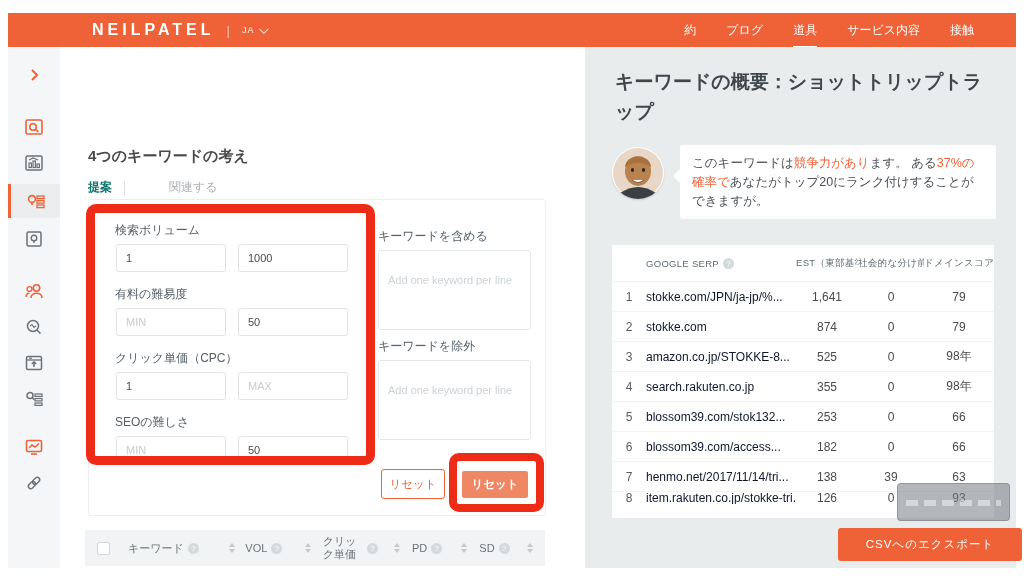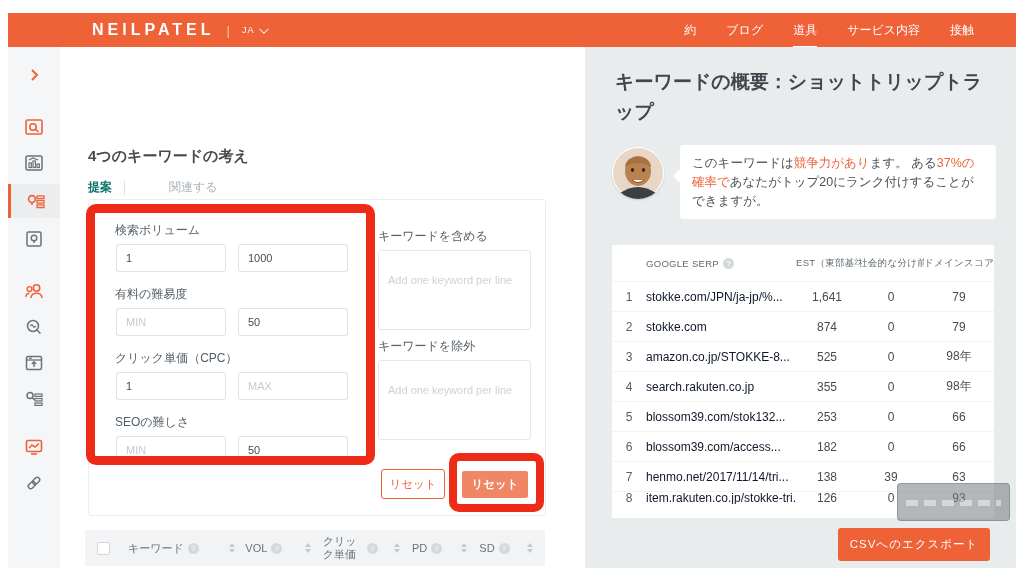--- a/index.html
+++ b/index.html
@@ -106,21 +106,21 @@
   .c-est { width:62px; text-align:center; flex:none; white-space:nowrap; overflow:hidden; }
   .c-soc { width:66px; text-align:center; flex:none; white-space:nowrap; overflow:hidden; }
   .c-dom { width:70px; text-align:center; flex:none; white-space:nowrap; }
   .serp-row.partial { height:13px; overflow:hidden; border-top:1px solid #f1f3f4; }
 
   .tooltip-overlay { position:absolute; left:312px; top:436px; width:113px; height:38px;
     background:rgba(118,123,129,.55); border:1px solid rgba(90,95,100,.35); border-radius:4px; }
   .tooltip-overlay::after { content:""; position:absolute; left:8px; right:8px; top:16px; height:6px;
     background:repeating-linear-gradient(90deg, rgba(255,255,255,.45) 0 12px, transparent 12px 18px); }
 
-  .csv-btn { position:absolute; left:253px; top:481px; width:152px; height:33px; background:#ef6137;
+  .csv-btn { position:absolute; left:253px; top:481px; width:184px; height:33px; background:#ef6137;
     border:none; border-radius:3px; color:#fff; font-size:11.5px; letter-spacing:1px; cursor:pointer; }
 
   
   .anno { position:absolute; border:9px solid #ee2b16; border-radius:10px; pointer-events:none; z-index:40; }
   .anno-filters { left:86px; top:204px; width:289px; height:261px; }
   .anno-apply { left:449px; top:453px; width:95px; height:59px; border-width:8px; }
 </style>
 </head>
 <body>
 

